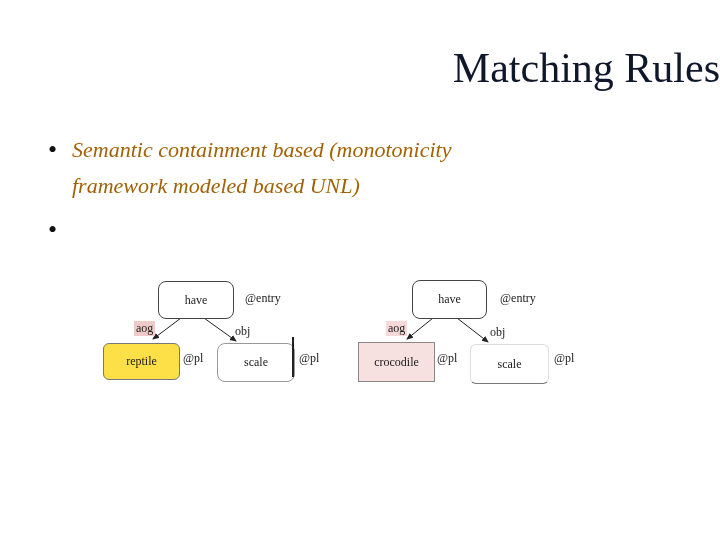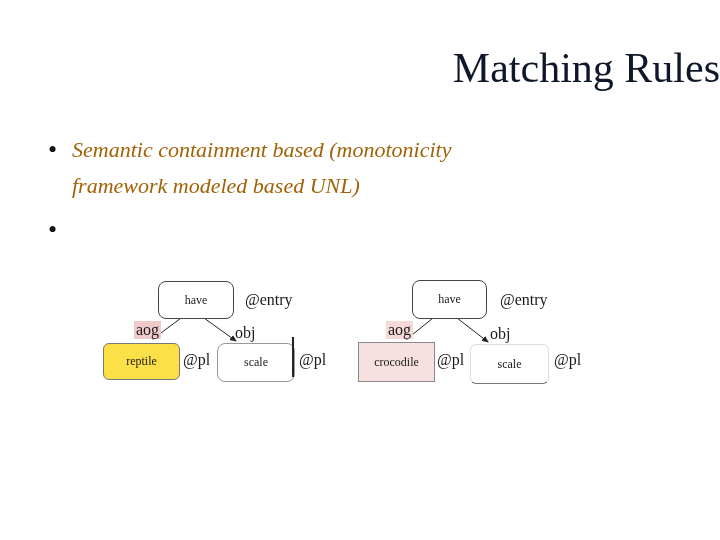--- a/index.html
+++ b/index.html
@@ -25,21 +25,21 @@
     position:absolute;border:1px solid #555;border-radius:8px;
     display:flex;align-items:center;justify-content:center;
     font-size:12px;color:#1a1a1a;background:#fff;
   }
   .node.root{border-color:#444;}
   .d0 .node.filled{background:#fde047;border-color:#777;border-radius:6px;}
   .d1 .node.filled{background:#f7e0e0;border-color:#888;border-radius:0;}
   .d0 .node.light{border-color:#999;}
   .d1 .node.light{border:1px solid #ddd;border-bottom:1px solid #777;border-radius:6px;}
   .glabel{
-    position:absolute;font-size:16px;color:#1a1a1a;white-space:nowrap;
+    position:absolute;font-size:12px;color:#1a1a1a;white-space:nowrap;
   }
   .glabel.pinkbg{padding:0 2px;}
   .d0 .glabel.pinkbg{background:#f0caca;}
   .d1 .glabel.pinkbg{background:#f5d8d8;}
   .vline{position:absolute;width:2px;background:#222;}
 </style>
 </head>
 <body>
 
 <div class="slide">

